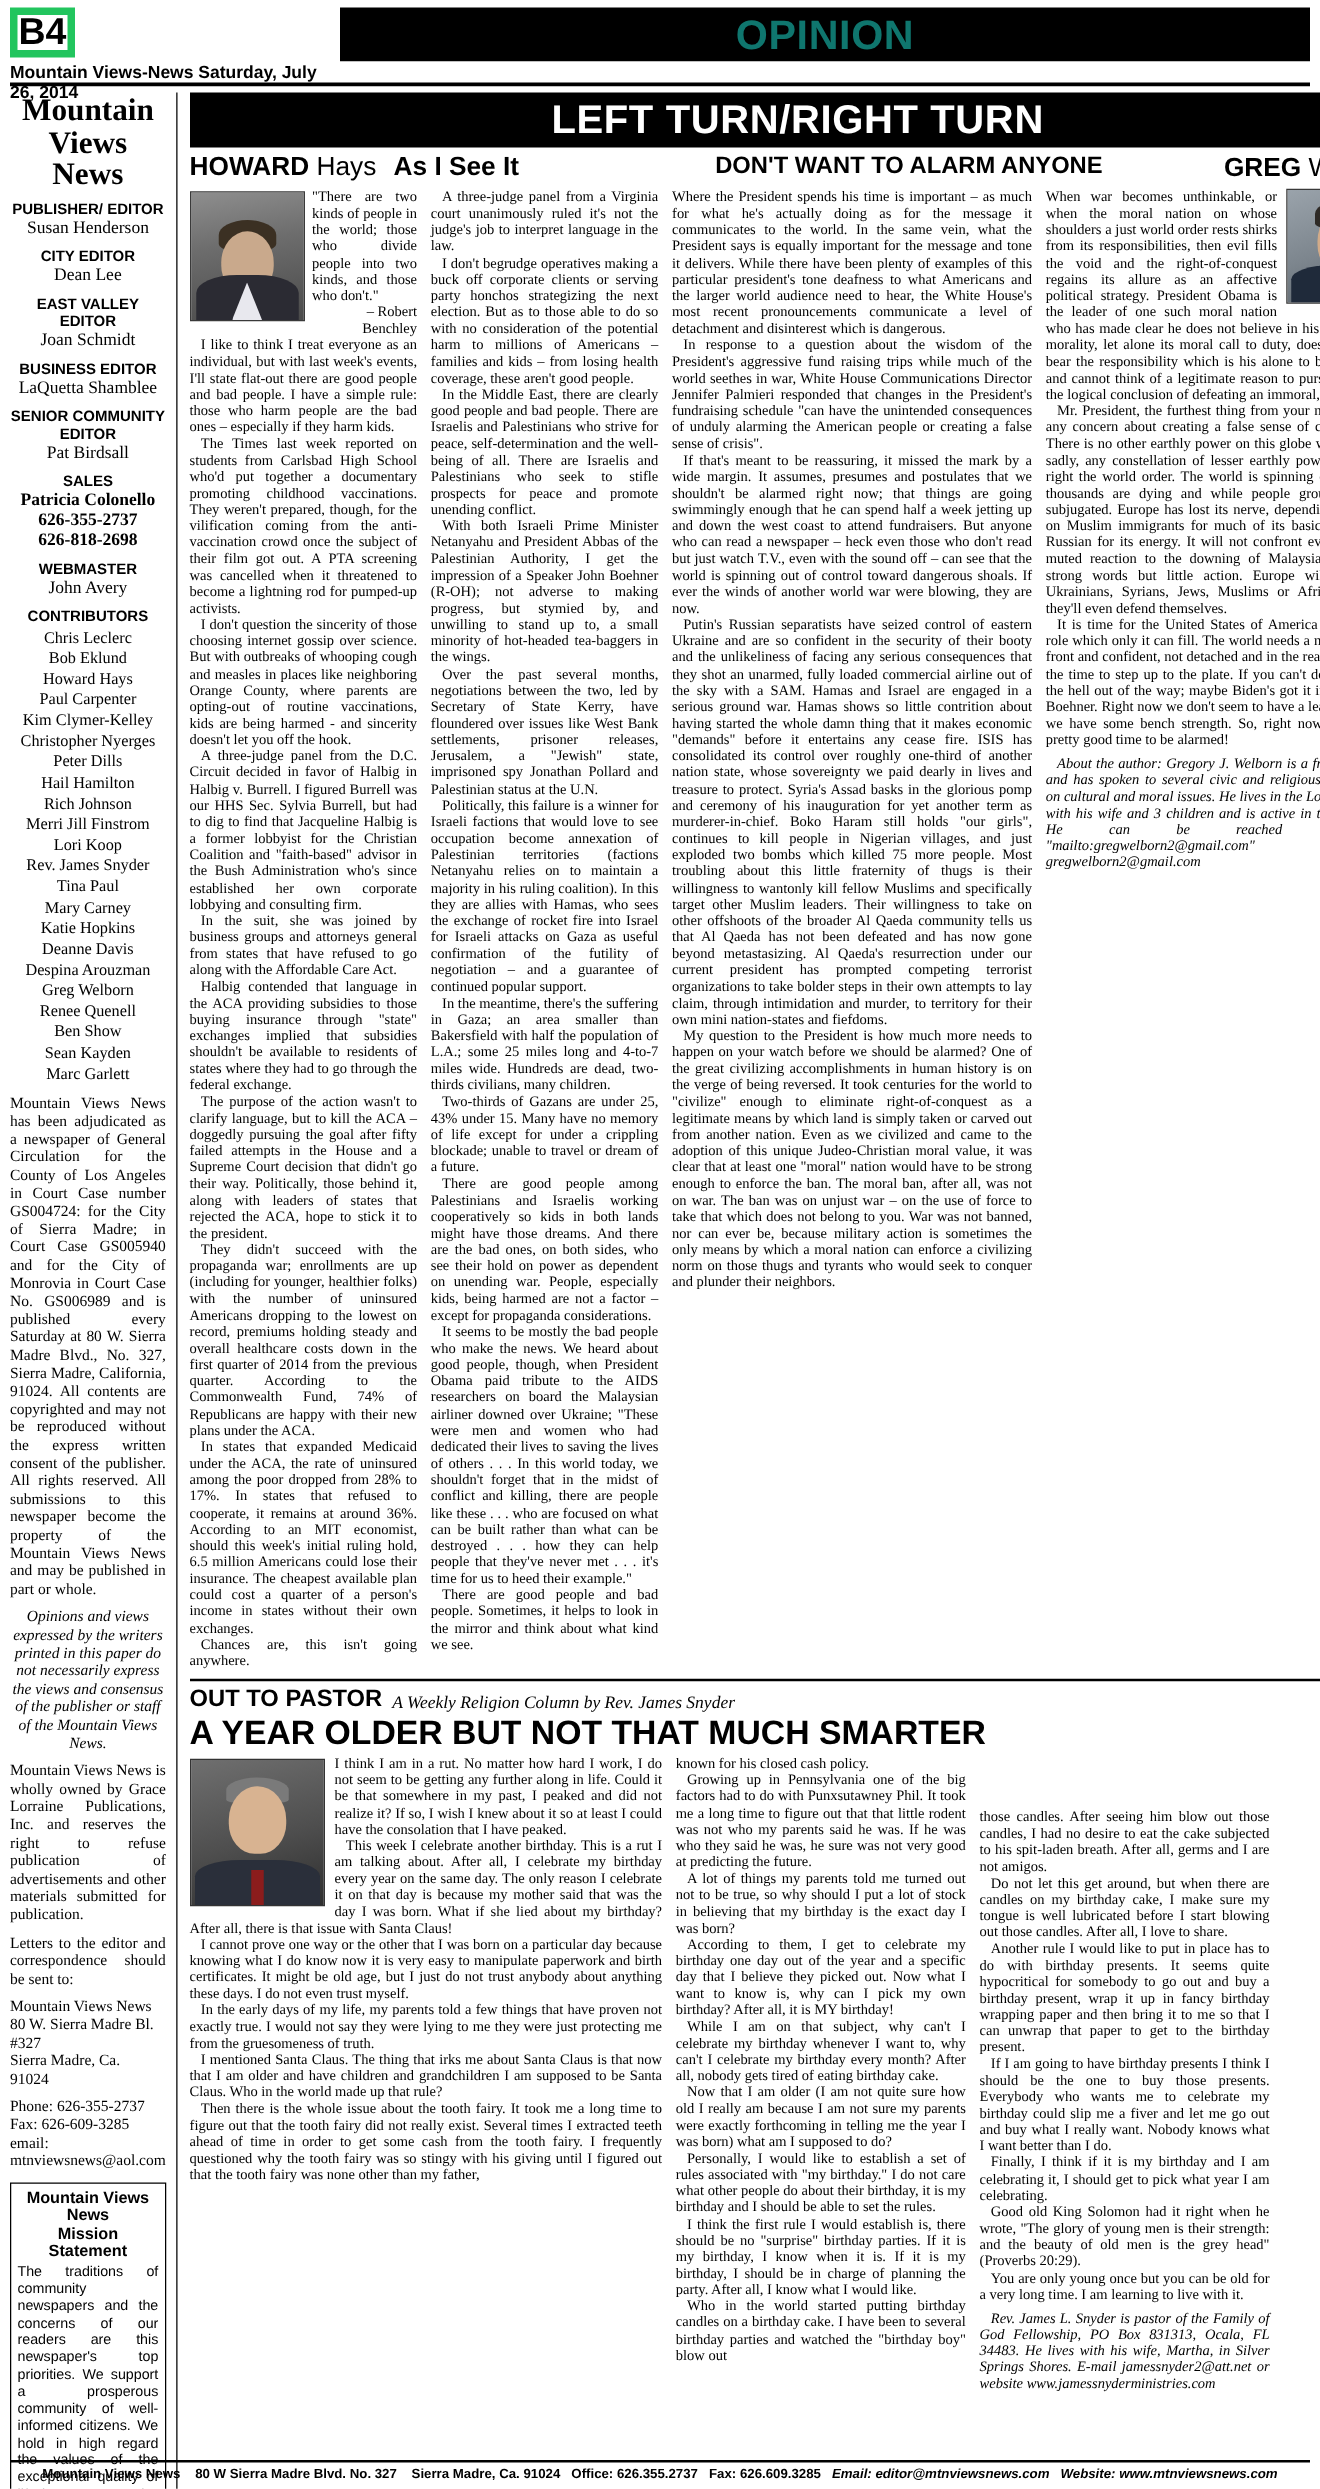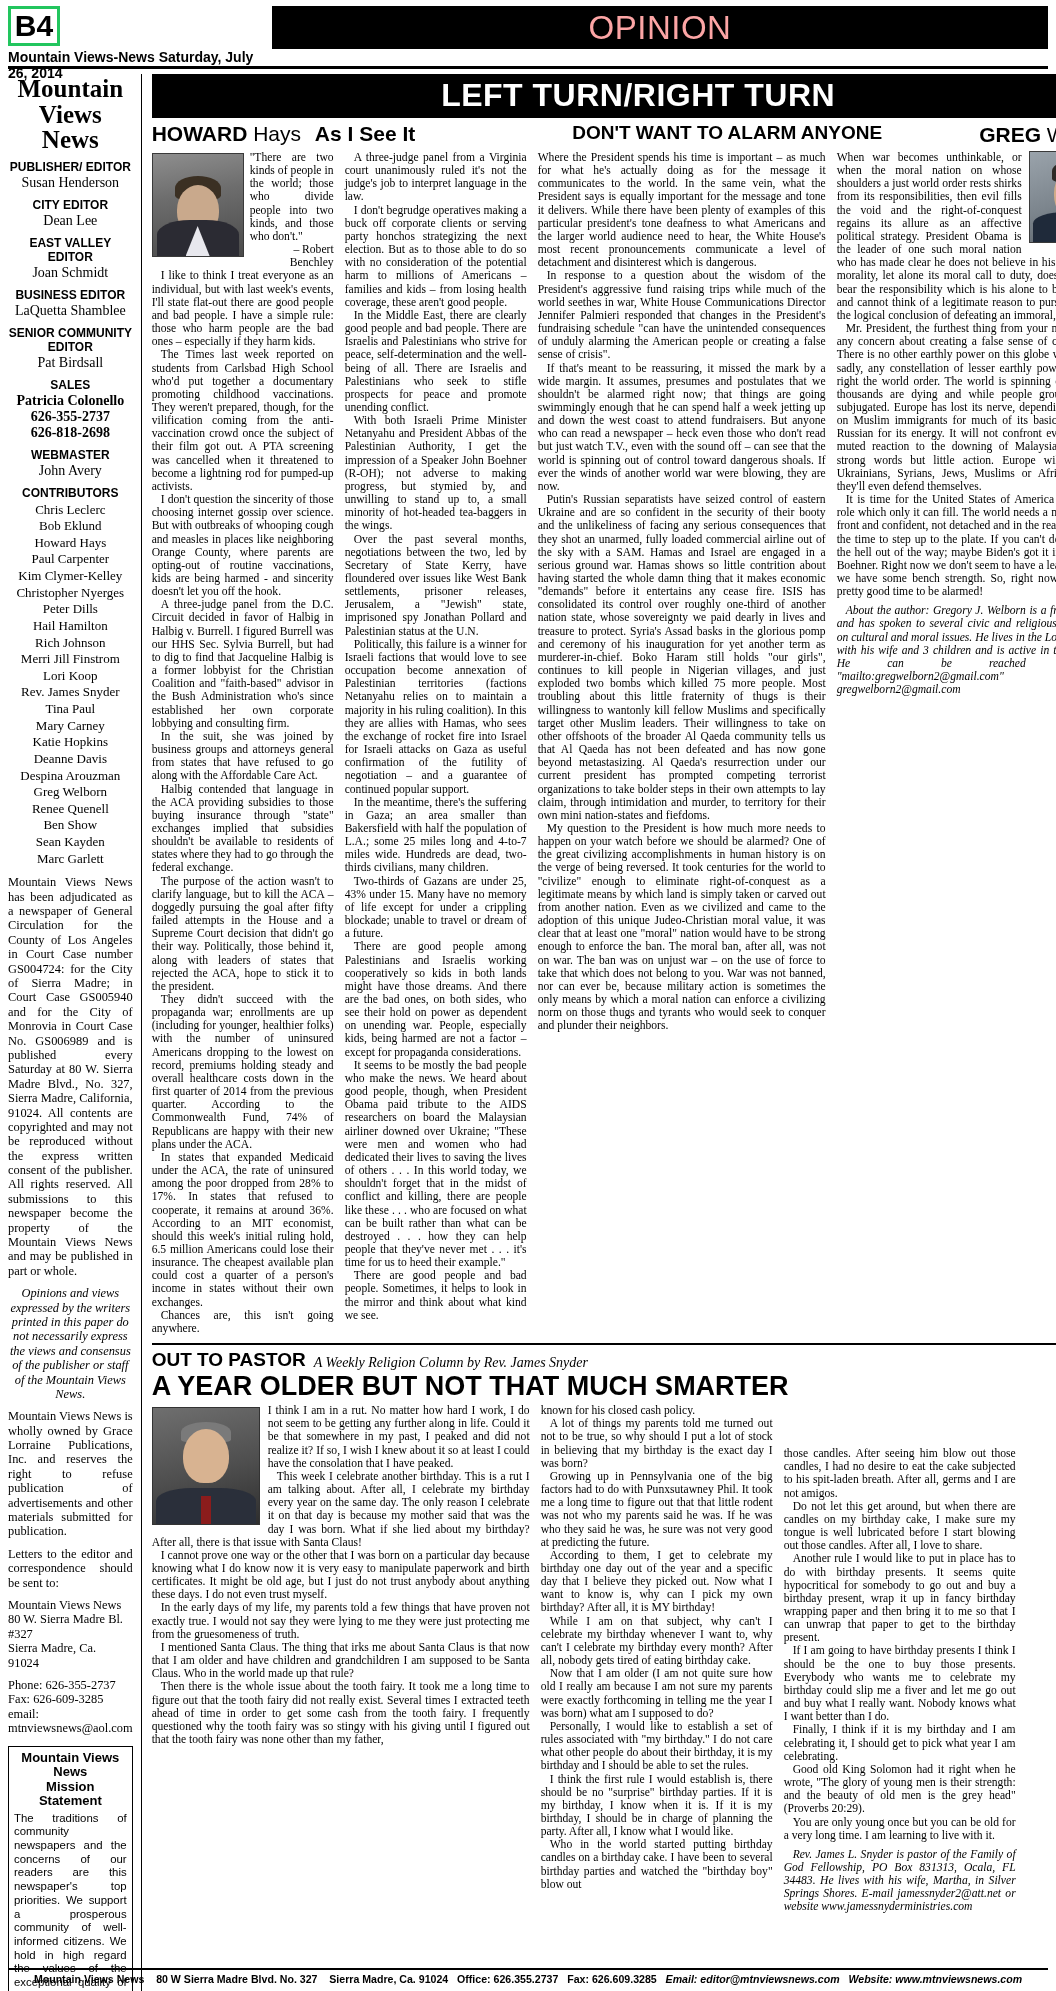--- a/index.html
+++ b/index.html
@@ -9,35 +9,35 @@
     background:#ffffff;
     font-family:"Liberation Serif", serif;
     color:#000;
     position:relative;
   }
   .page { position:relative; width:1056px; height:1991px; padding:6px 8px; }
 
   
   .masthead { display:flex; align-items:stretch; height:58px; }
   .folio-box {
-    border:3px solid #22c55e; width:52px; height:40px;
+    border:6px solid #22c55e; width:52px; height:40px;
     display:flex; align-items:center; justify-content:center;
     font-family:"Liberation Sans", sans-serif; font-weight:bold; font-size:30px;
     line-height:1;
   }
   .folio-left { width:260px; }
   .folio-sub {
     font-family:"Liberation Sans", sans-serif; font-size:14px; font-weight:bold;
     margin-top:3px;
   }
   .opinion-bar {
-    flex:1; background:#000; color:#fca5a5; margin-left:4px;
+    flex:1; background:#000; color:#0f766e; margin-left:4px;
     display:flex; align-items:center; justify-content:center;
     height:43px;
-    font-family:"Liberation Sans", sans-serif; font-weight:normal; font-size:33px;
+    font-family:"Liberation Sans", sans-serif; font-weight:bold; font-size:33px;
     letter-spacing:.5px;
   }
   .rule-thick { border-top:3px solid #000; margin-top:2px; }
 
   
   .body-wrap { display:flex; gap:0; margin-top:5px; }
   .col-left { width:182px; padding-right:8px; border-right:1px solid #000; }
   .col-right { flex:1; padding-left:10px; }
 
   
@@ -389,22 +389,22 @@
             </div>
             <p class="noindent">I think I am in a rut. No matter how hard I work, I do not seem to be getting any further along in life. Could it be that somewhere in my past, I peaked and did not realize it? If so, I wish I knew about it so at least I could have the consolation that I have peaked.</p>
             <p>This week I celebrate another birthday. This is a rut I am talking about. After all, I celebrate my birthday every year on the same day. The only reason I celebrate it on that day is because my mother said that was the day I was born. What if she lied about my birthday? After all, there is that issue with Santa Claus!</p>
             <p>I cannot prove one way or the other that I was born on a particular day because knowing what I do know now it is very easy to manipulate paperwork and birth certificates. It might be old age, but I just do not trust anybody about anything these days. I do not even trust myself.</p>
             <p>In the early days of my life, my parents told a few things that have proven not exactly true. I would not say they were lying to me they were just protecting me from the gruesomeness of truth.</p>
             <p>I mentioned Santa Claus. The thing that irks me about Santa Claus is that now that I am older and have children and grandchildren I am supposed to be Santa Claus. Who in the world made up that rule?</p>
             <p>Then there is the whole issue about the tooth fairy. It took me a long time to figure out that the tooth fairy did not really exist. Several times I extracted teeth ahead of time in order to get some cash from the tooth fairy. I frequently questioned why the tooth fairy was so stingy with his giving until I figured out that the tooth fairy was none other than my father,</p>
           </div>
           <div class="tcol" style="width:232px;">
             <p class="noindent">known for his closed cash policy.</p>
+            <p>Growing up in Pennsylvania one of the big factors had to do with Punxsutawney Phil. It took me a long time to figure out that that little rodent was not who my parents said he was. If he was who they said he was, he sure was not very good at predicting the future.</p>
             <p>A lot of things my parents told me turned out not to be true, so why should I put a lot of stock in believing that my birthday is the exact day I was born?</p>
-            <p>Growing up in Pennsylvania one of the big factors had to do with Punxsutawney Phil. It took me a long time to figure out that that little rodent was not who my parents said he was. If he was who they said he was, he sure was not very good at predicting the future.</p>
             <p>According to them, I get to celebrate my birthday one day out of the year and a specific day that I believe they picked out. Now what I want to know is, why can I pick my own birthday? After all, it is MY birthday!</p>
             <p>While I am on that subject, why can't I celebrate my birthday whenever I want to, why can't I celebrate my birthday every month? After all, nobody gets tired of eating birthday cake.</p>
             <p>Now that I am older (I am not quite sure how old I really am because I am not sure my parents were exactly forthcoming in telling me the year I was born) what am I supposed to do?</p>
             <p>Personally, I would like to establish a set of rules associated with "my birthday." I do not care what other people do about their birthday, it is my birthday and I should be able to set the rules.</p>
             <p>I think the first rule I would establish is, there should be no "surprise" birthday parties. If it is my birthday, I know when it is. If it is my birthday, I should be in charge of planning the party. After all, I know what I would like.</p>
             <p>Who in the world started putting birthday candles on a birthday cake. I have been to several birthday parties and watched the "birthday boy" blow out</p>
           </div>
           <div class="tcol" style="width:232px;margin-top:43px;">
             <p class="noindent">those candles. After seeing him blow out those candles, I had no desire to eat the cake subjected to his spit-laden breath. After all, germs and I are not amigos.</p>
             <p>Do not let this get around, but when there are candles on my birthday cake, I make sure my tongue is well lubricated before I start blowing out those candles. After all, I love to share.</p>

